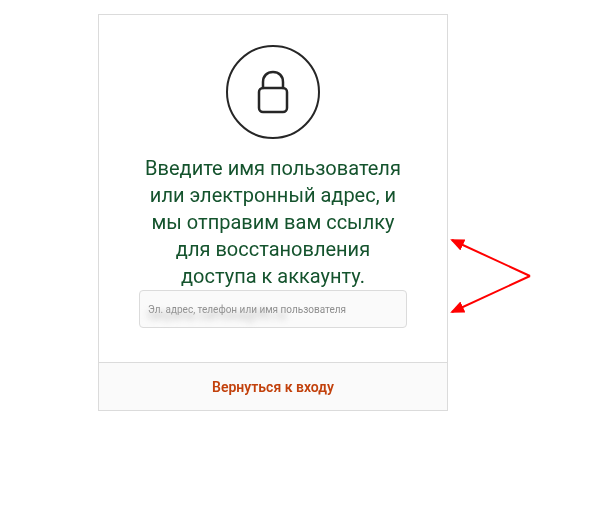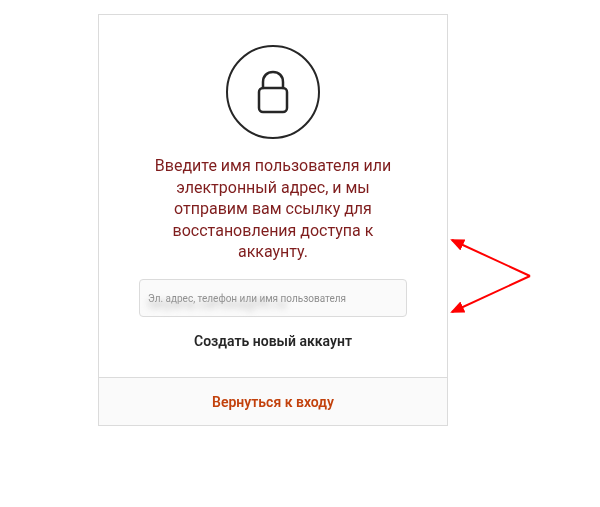--- a/index.html
+++ b/index.html
@@ -41,24 +41,23 @@
       align-items: center;
       justify-content: center;
     }
     .heading {
       font-size: 16px;
       font-weight: 600;
       color: #262626;
       margin-bottom: 10px;
     }
     .description {
-      font-size: 16px;
+      font-size: 20px;
       line-height: 1.35;
-      color: #7f1d1d;
-      margin-bottom: 16px;
+      color: #14532d;
     }
     .input-wrapper {
       position: relative;
       margin-bottom: 14px;
     }
     .input-field {
       width: 100%;
       height: 38px;
       background: #fafafa;
       border: 1px solid #dbdbdb;
@@ -164,21 +163,20 @@
     <p class="description">Введите имя пользователя или электронный адрес, и мы отправим вам ссылку для восстановления доступа к аккаунту.</p>
 
     <div class="input-wrapper">
       <span class="input-label">Эл. адрес, телефон или имя пользователя</span>
       <span class="blurred-value">tatyana.cafroxa@fh.ru</span>
       <input class="input-field" type="text" style="">
     </div>
 
 
 
-    <a class="create-link">Создать новый аккаунт</a>
 
   </div>
 
   <div class="back-card">
     <a class="back-link">Вернуться к входу</a>
   </div>
 </div>
 
 <svg class="arrows-svg" width="110" height="110">
   <defs>

